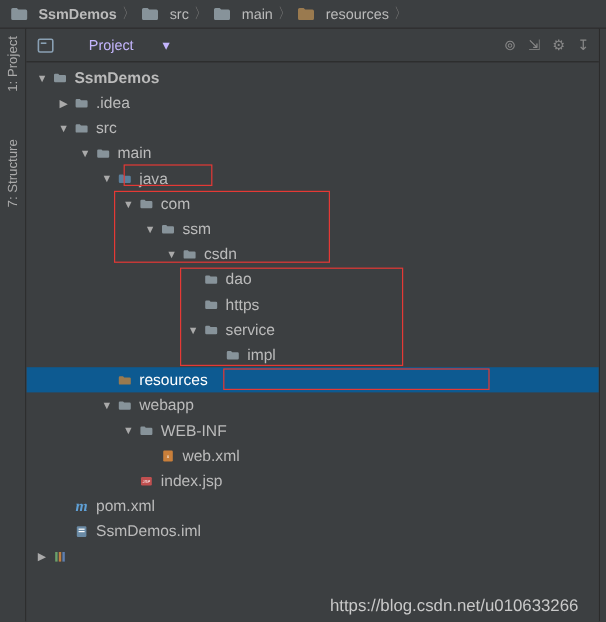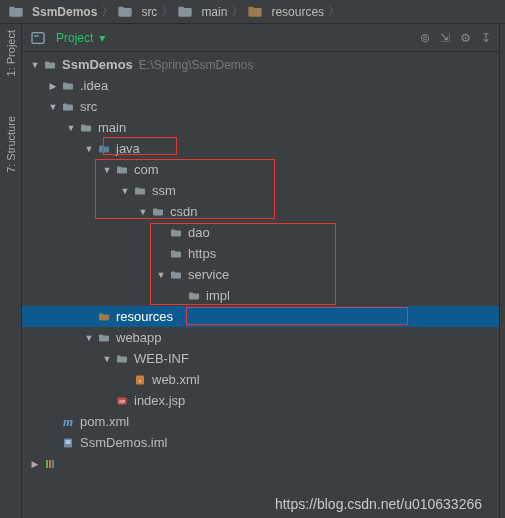--- a/index.html
+++ b/index.html
@@ -65,23 +65,23 @@
   .panel-header {
     display: flex;
     align-items: center;
     padding: 4px 8px;
     border-bottom: 1px solid #2b2b2b;
     height: 28px;
   }
   .panel-header-title {
     display: flex;
     align-items: center;
-    gap: 6px;
+    gap: 24px;
     font-size: 12px;
-    color: #22c55e;
+    color: #c4b5fd;
   }
   .panel-header-actions {
     margin-left: auto;
     display: flex;
     gap: 10px;
     color: #888;
     font-size: 12px;
   }
   .tree {
     flex: 1;
@@ -215,21 +215,20 @@
 
     <div class="tree" id="tree">
         <div class="tree-row" style="padding-left: 8px;">
           <span class="arrow">▼</span>
           <span class="ic folder-ic">
             <svg viewBox="0 0 24 24">
               <path fill="#87939a" d="M2 7a2 2 0 0 1 2-2h5l2 2h9a2 2 0 0 1 2 2v8a2 2 0 0 1-2 2H4a2 2 0 0 1-2-2V7z"></path>
             </svg>
           </span>
           <span class="label bold">SsmDemos</span>
-          <span class="path-label">E:\Spring\SsmDemos</span>
         </div>
         <div class="tree-row" style="padding-left: 26px;">
           <span class="arrow">▶</span>
           <span class="ic folder-ic">
             <svg viewBox="0 0 24 24">
               <path fill="#87939a" d="M2 7a2 2 0 0 1 2-2h5l2 2h9a2 2 0 0 1 2 2v8a2 2 0 0 1-2 2H4a2 2 0 0 1-2-2V7z"></path>
             </svg>
           </span>
           <span class="label">.idea</span>
         </div>

